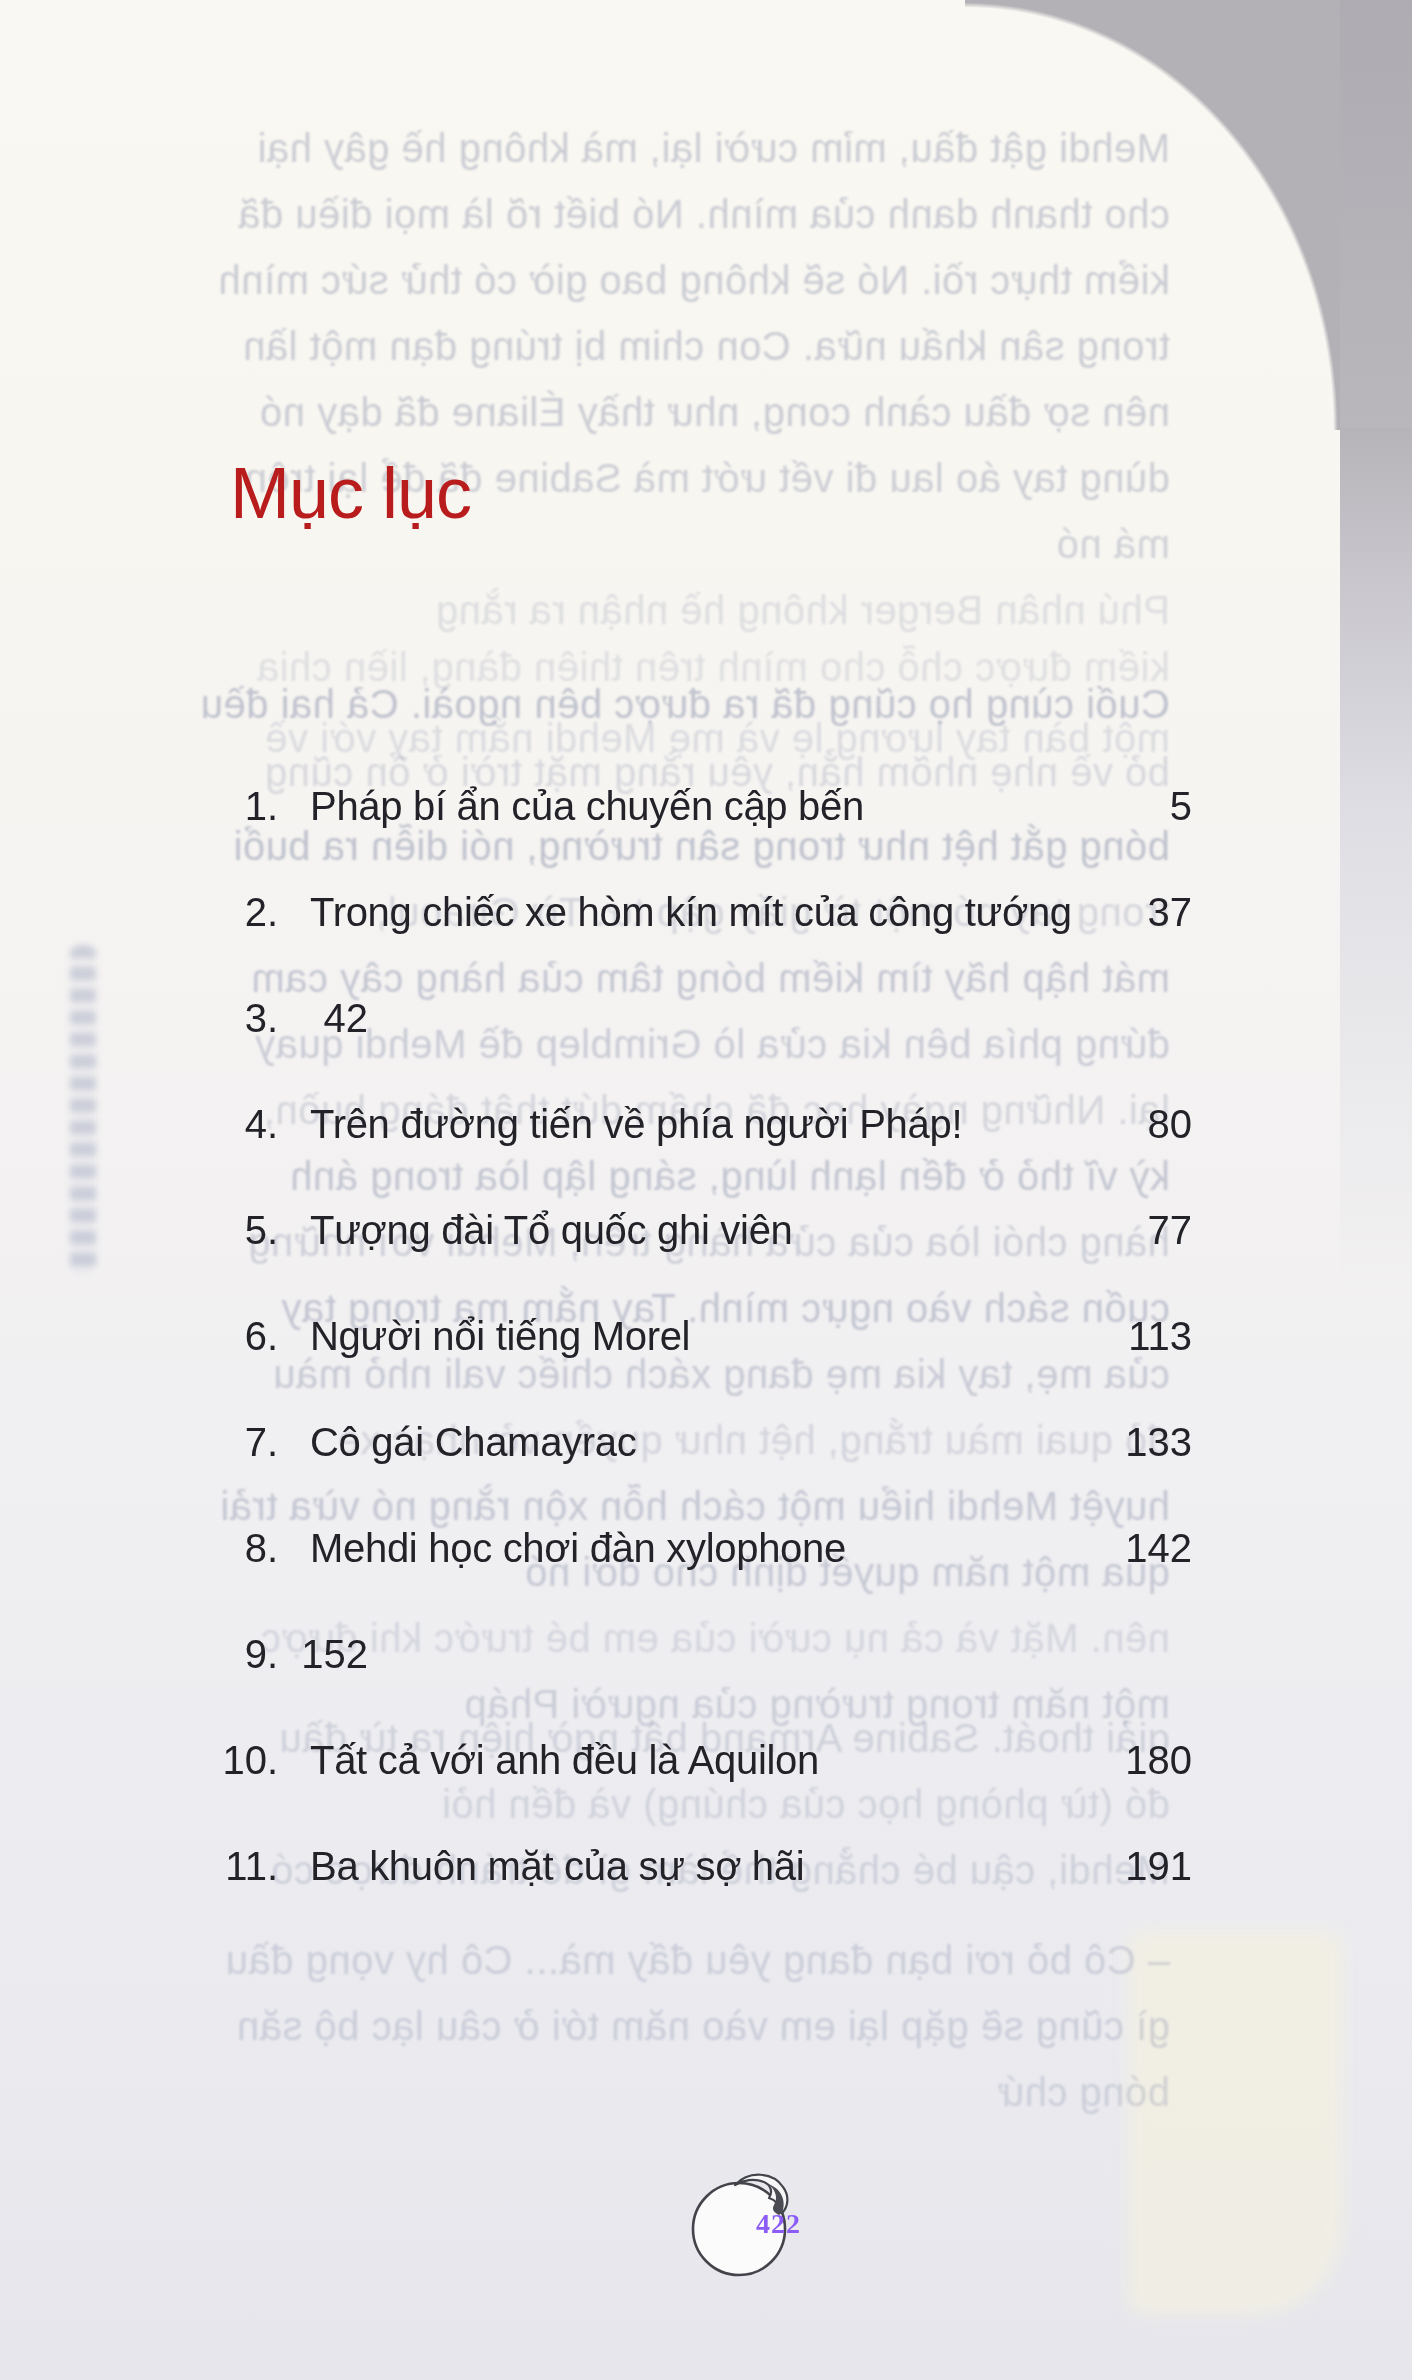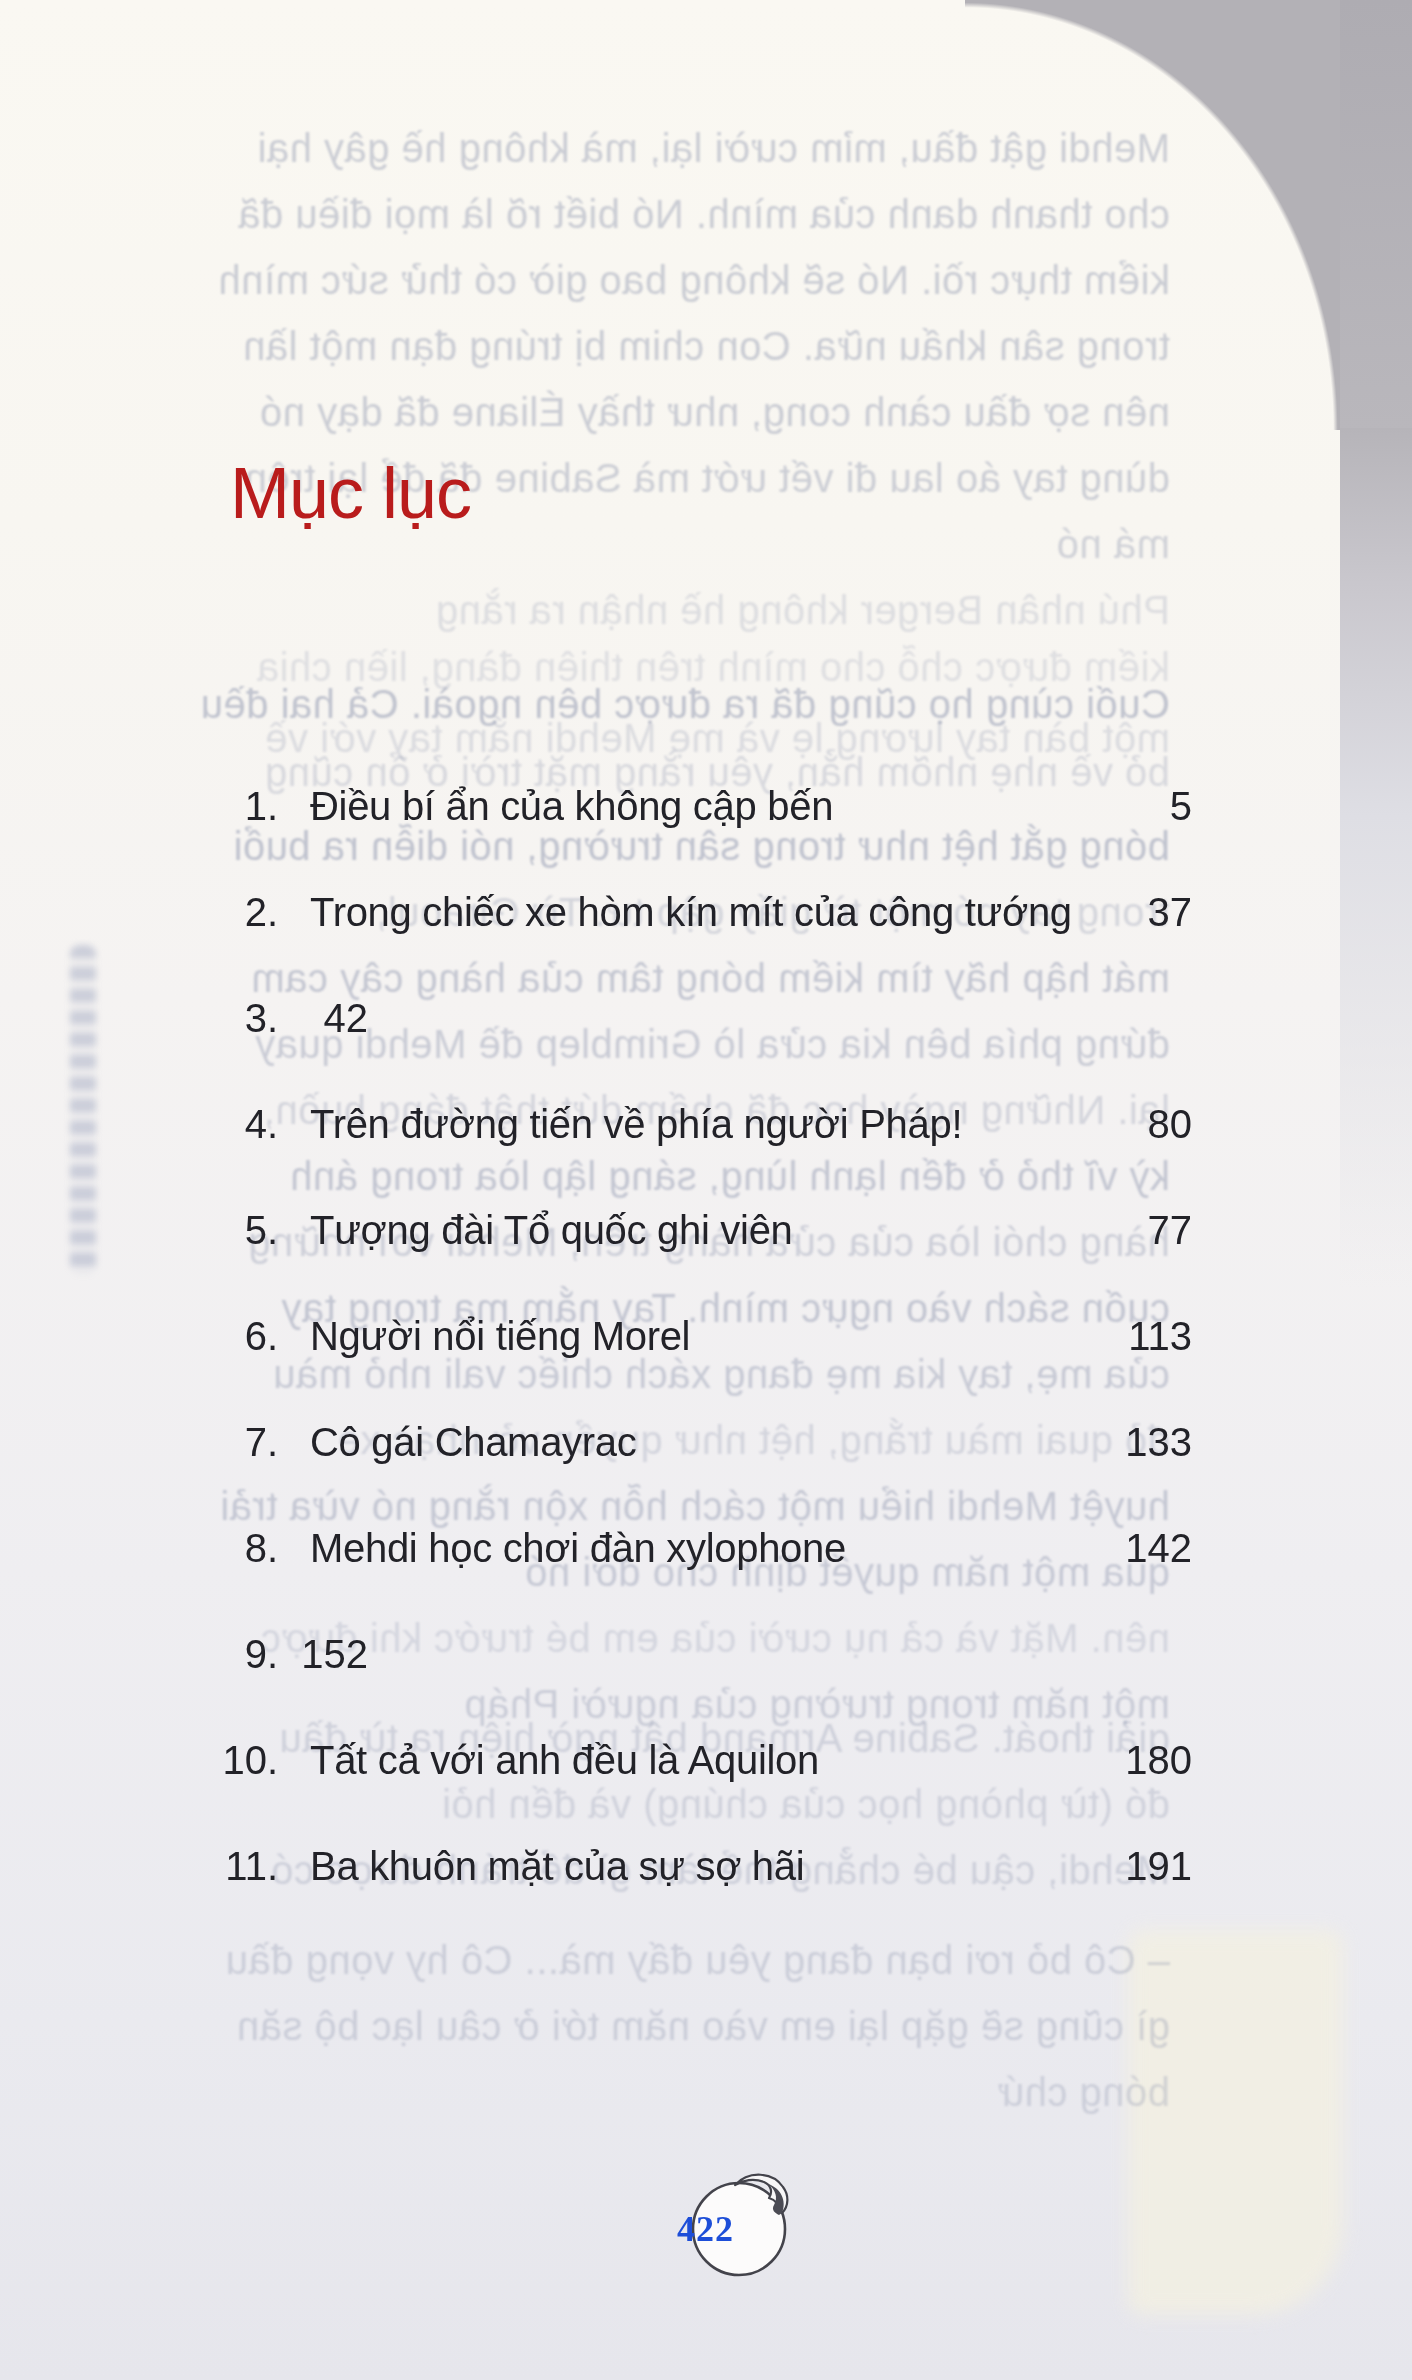--- a/index.html
+++ b/index.html
@@ -61,23 +61,23 @@
   }
   .toc-num{width:56px;text-align:right;flex:0 0 auto;}
   .toc-title{margin-left:32px;flex:1 1 auto;letter-spacing:-.3px;}
   .toc-page{flex:0 0 auto;text-align:right;min-width:90px;letter-spacing:0;}
   
   .badge{
     position:absolute;left:677px;top:2161px;width:130px;height:130px;z-index:3;
   }
   .badge svg{position:absolute;left:0;top:0;}
   .badge-num{
-    position:absolute;left:0;top:47px;width:124px;text-align:left;
+    position:absolute;left:0;top:47px;width:124px;text-align:right;
     font-family:"Liberation Serif","DejaVu Serif",serif;
-    font-size:36px;font-weight:700;color:#1d4ed8;letter-spacing:1px;
+    font-size:28px;font-weight:700;color:#8b5cf6;letter-spacing:1px;
   }
 </style>
 </head>
 <body>
 
 <div class="cream-card"></div>
 <div class="spine-smudge"></div>
 
 <div class="bleed-layer">
     <div class="bleed-line" style="top: 126px; opacity: 0.42;">Mehdi gật đầu, mỉm cười lại, mà không hề gây hại</div>
@@ -112,21 +112,21 @@
     <div class="bleed-line" style="top: 1938px; opacity: 0.32;">– Cô bỏ rơi bạn đang yêu đấy mà... Cô hy vọng đầu</div>
     <div class="bleed-line" style="top: 2004px; opacity: 0.32;">gì cũng sẽ gặp lại em vào năm tới ở câu lạc bộ săn</div>
     <div class="bleed-line" style="top: 2070px; opacity: 0.3;">bóng chứ</div>
   </div>
 
 <div class="page-title">Mục lục</div>
 
 <div class="toc-list">
     <div class="toc-row">
       <span class="toc-num">1.</span>
-      <span class="toc-title">Điều bí ẩn của không cập bến</span>
+      <span class="toc-title">Pháp bí ẩn của chuyến cập bến</span>
       <span class="toc-page">5</span>
     </div>
     <div class="toc-row">
       <span class="toc-num">2.</span>
       <span class="toc-title">Trong chiếc xe hòm kín mít của công tướng</span>
       <span class="toc-page">37</span>
     </div>
     <div class="toc-row">
       <span class="toc-num">3.</span>
       <span class="toc-page">42</span>

